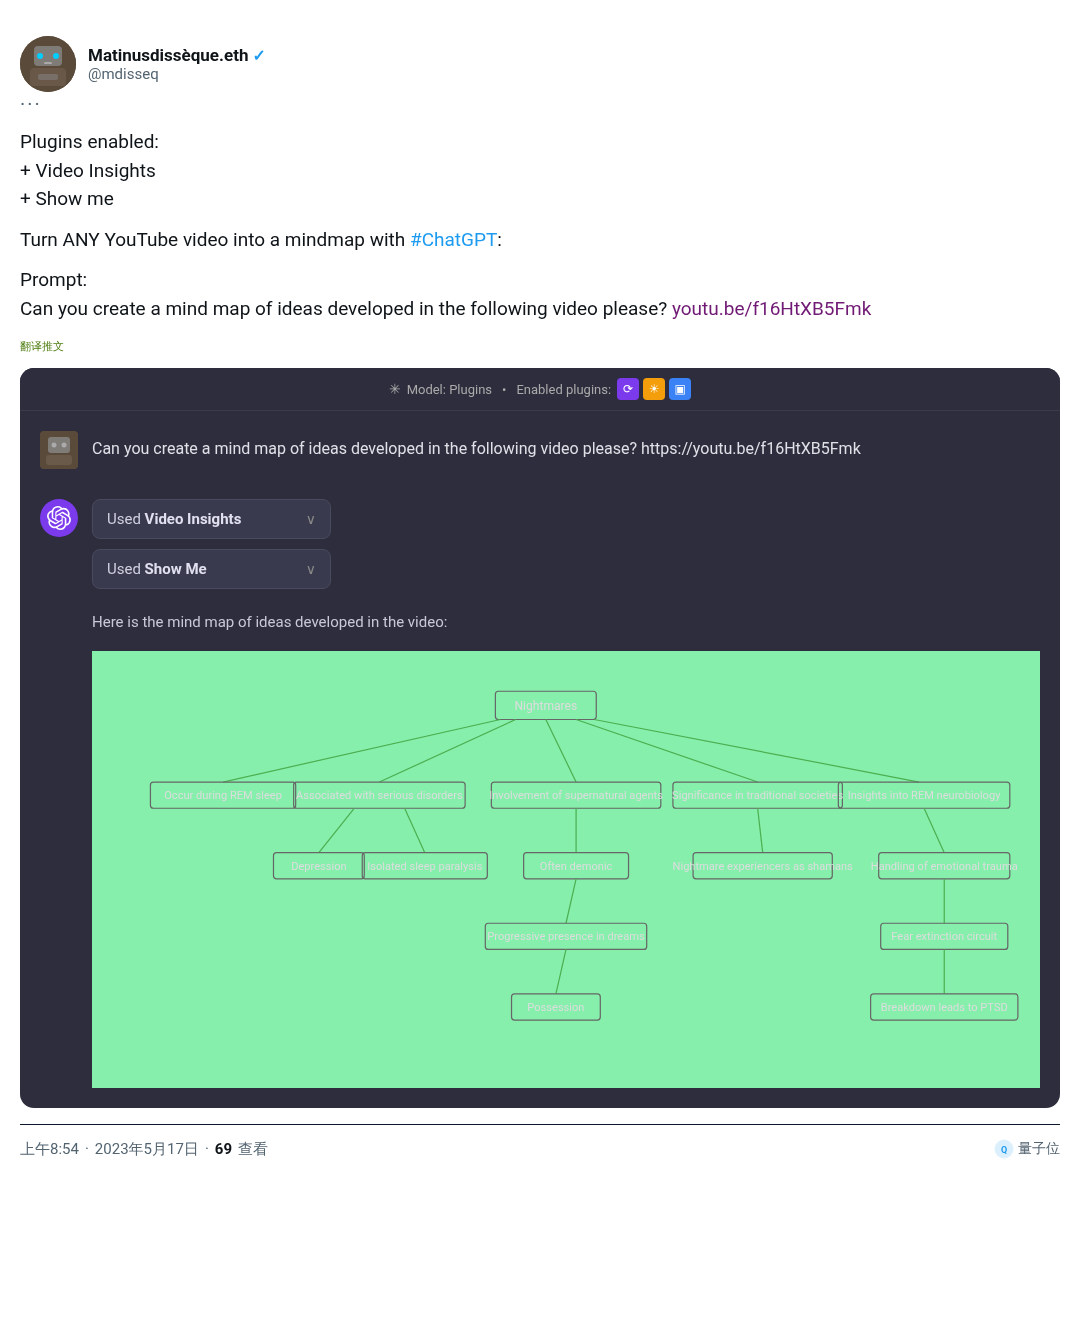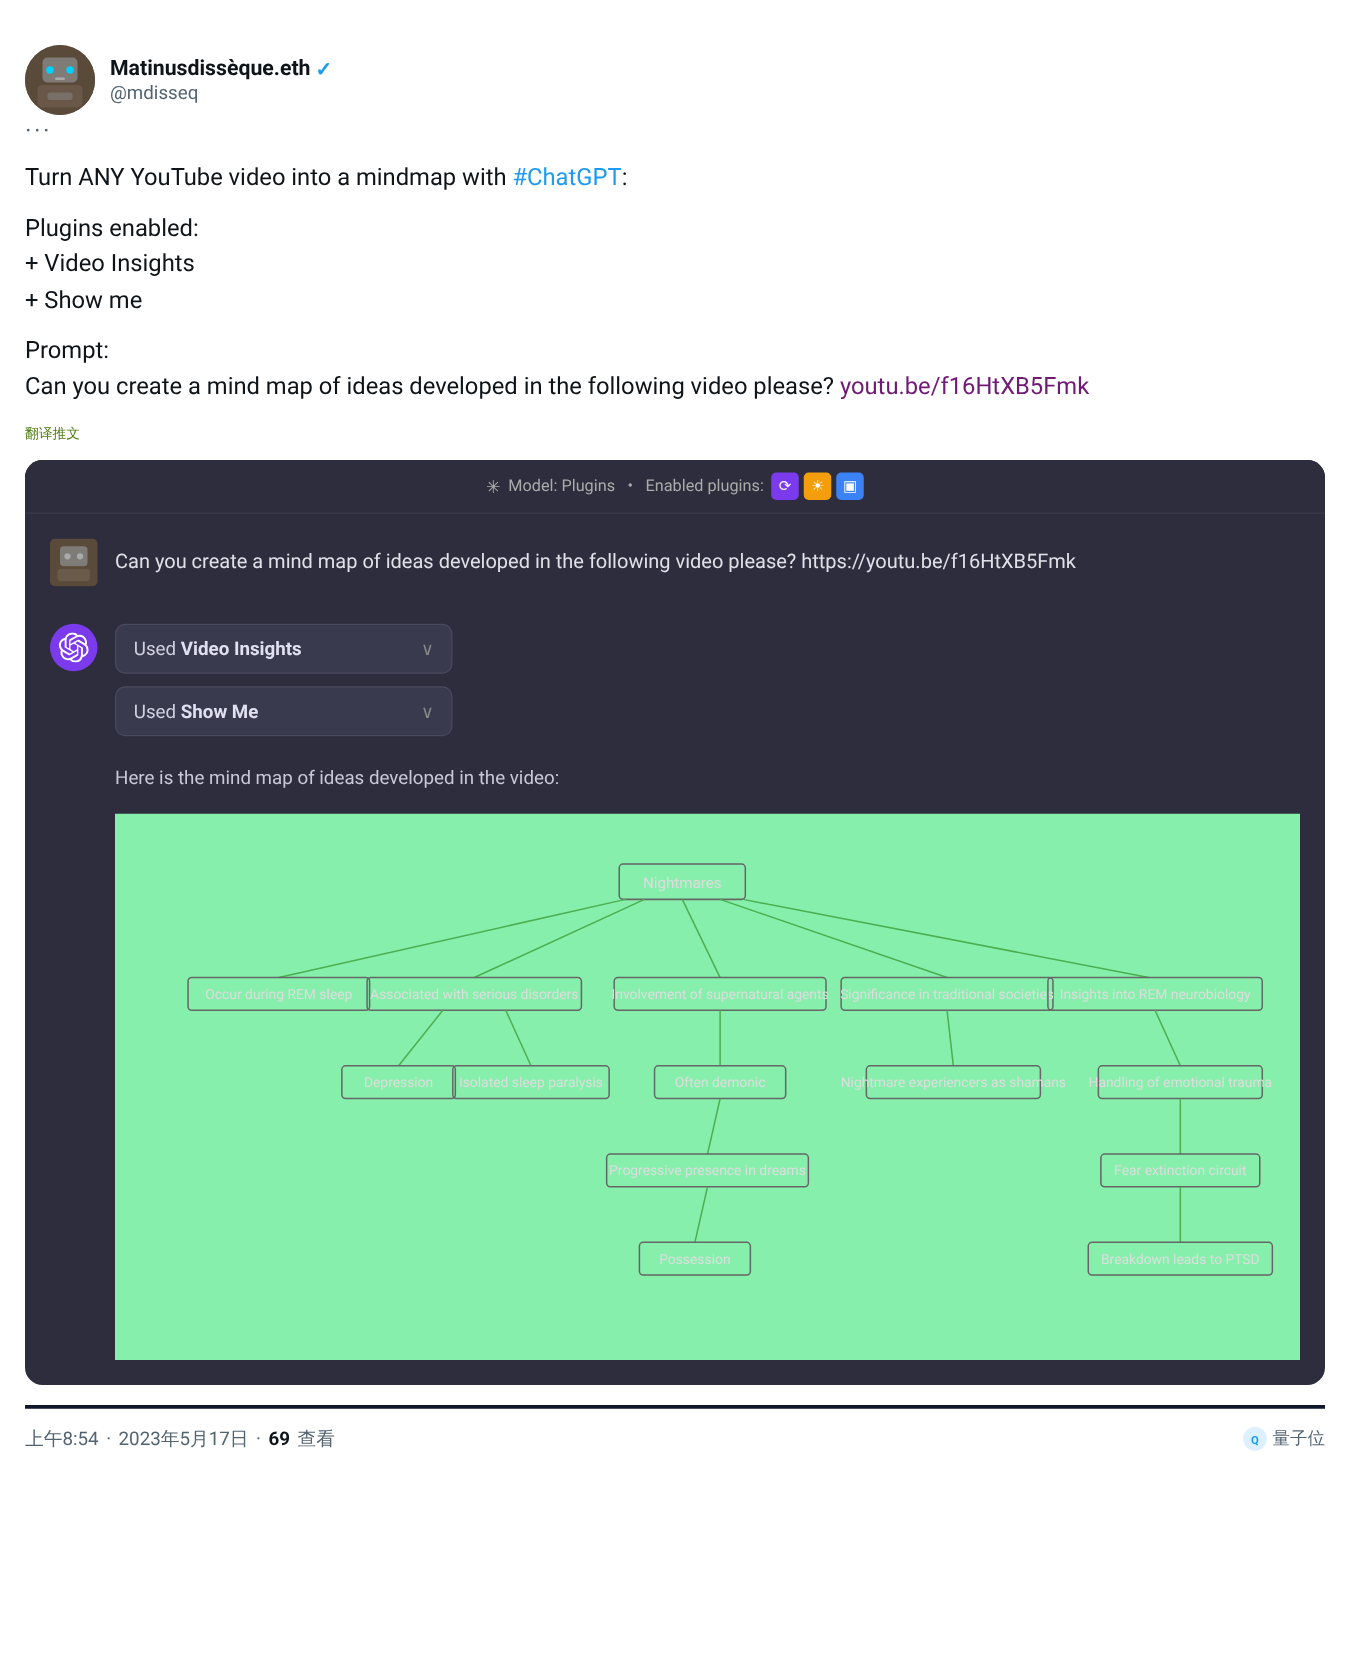--- a/index.html
+++ b/index.html
@@ -208,21 +208,21 @@
       align-items: center;
       justify-content: space-between;
       background: #3a3a4e;
       border: 1px solid #4a4a5e;
       border-radius: 8px;
       padding: 10px 14px;
       color: #d0d0e0;
       font-size: 15px;
       cursor: pointer;
       margin-bottom: 10px;
-      width: 270px;
+      width: 239px;
     }
 
     .plugin-used-btn .chevron {
       color: #888;
       font-size: 14px;
     }
 
     .plugin-used-btn strong {
       color: #e0e0f0;
     }
@@ -244,21 +244,21 @@
     .mindmap-svg {
       width: 100%;
     }
 
     
     .tweet-footer {
       display: flex;
       align-items: center;
       justify-content: space-between;
       padding: 14px 0;
-      border-top: 3px solid #0f172a;
+      border-top: 1px solid #0f172a;
       color: #536471;
       font-size: 15px;
     }
 
     .footer-left {
       display: flex;
       align-items: center;
       gap: 6px;
     }
 
@@ -314,26 +314,26 @@
         </div>
         <div class="author-handle">@mdisseq</div>
       </div>
     </div>
     <div class="more-options">···</div>
   </div>
 
   
   <div class="tweet-text">
     <p>
-      <span>Turn ANY YouTube video into a mindmap with </span><span class="hashtag">#ChatGPT</span><span>:</span>
-    </p>
-    <p>
       <span>Plugins enabled:</span><br>
       <span>+ Video Insights</span><br>
       <span>+ Show me</span>
+    </p>
+    <p>
+      <span>Turn ANY YouTube video into a mindmap with </span><span class="hashtag">#ChatGPT</span><span>:</span>
     </p>
     <p>
       <span>Prompt:</span><br>
       <span>Can you create a mind map of ideas developed in the following video please?</span> <span class="link">youtu.be/f16HtXB5Fmk</span>
     </p>
   </div>
 
   <div class="translate-link">翻译推文</div>
 
   

